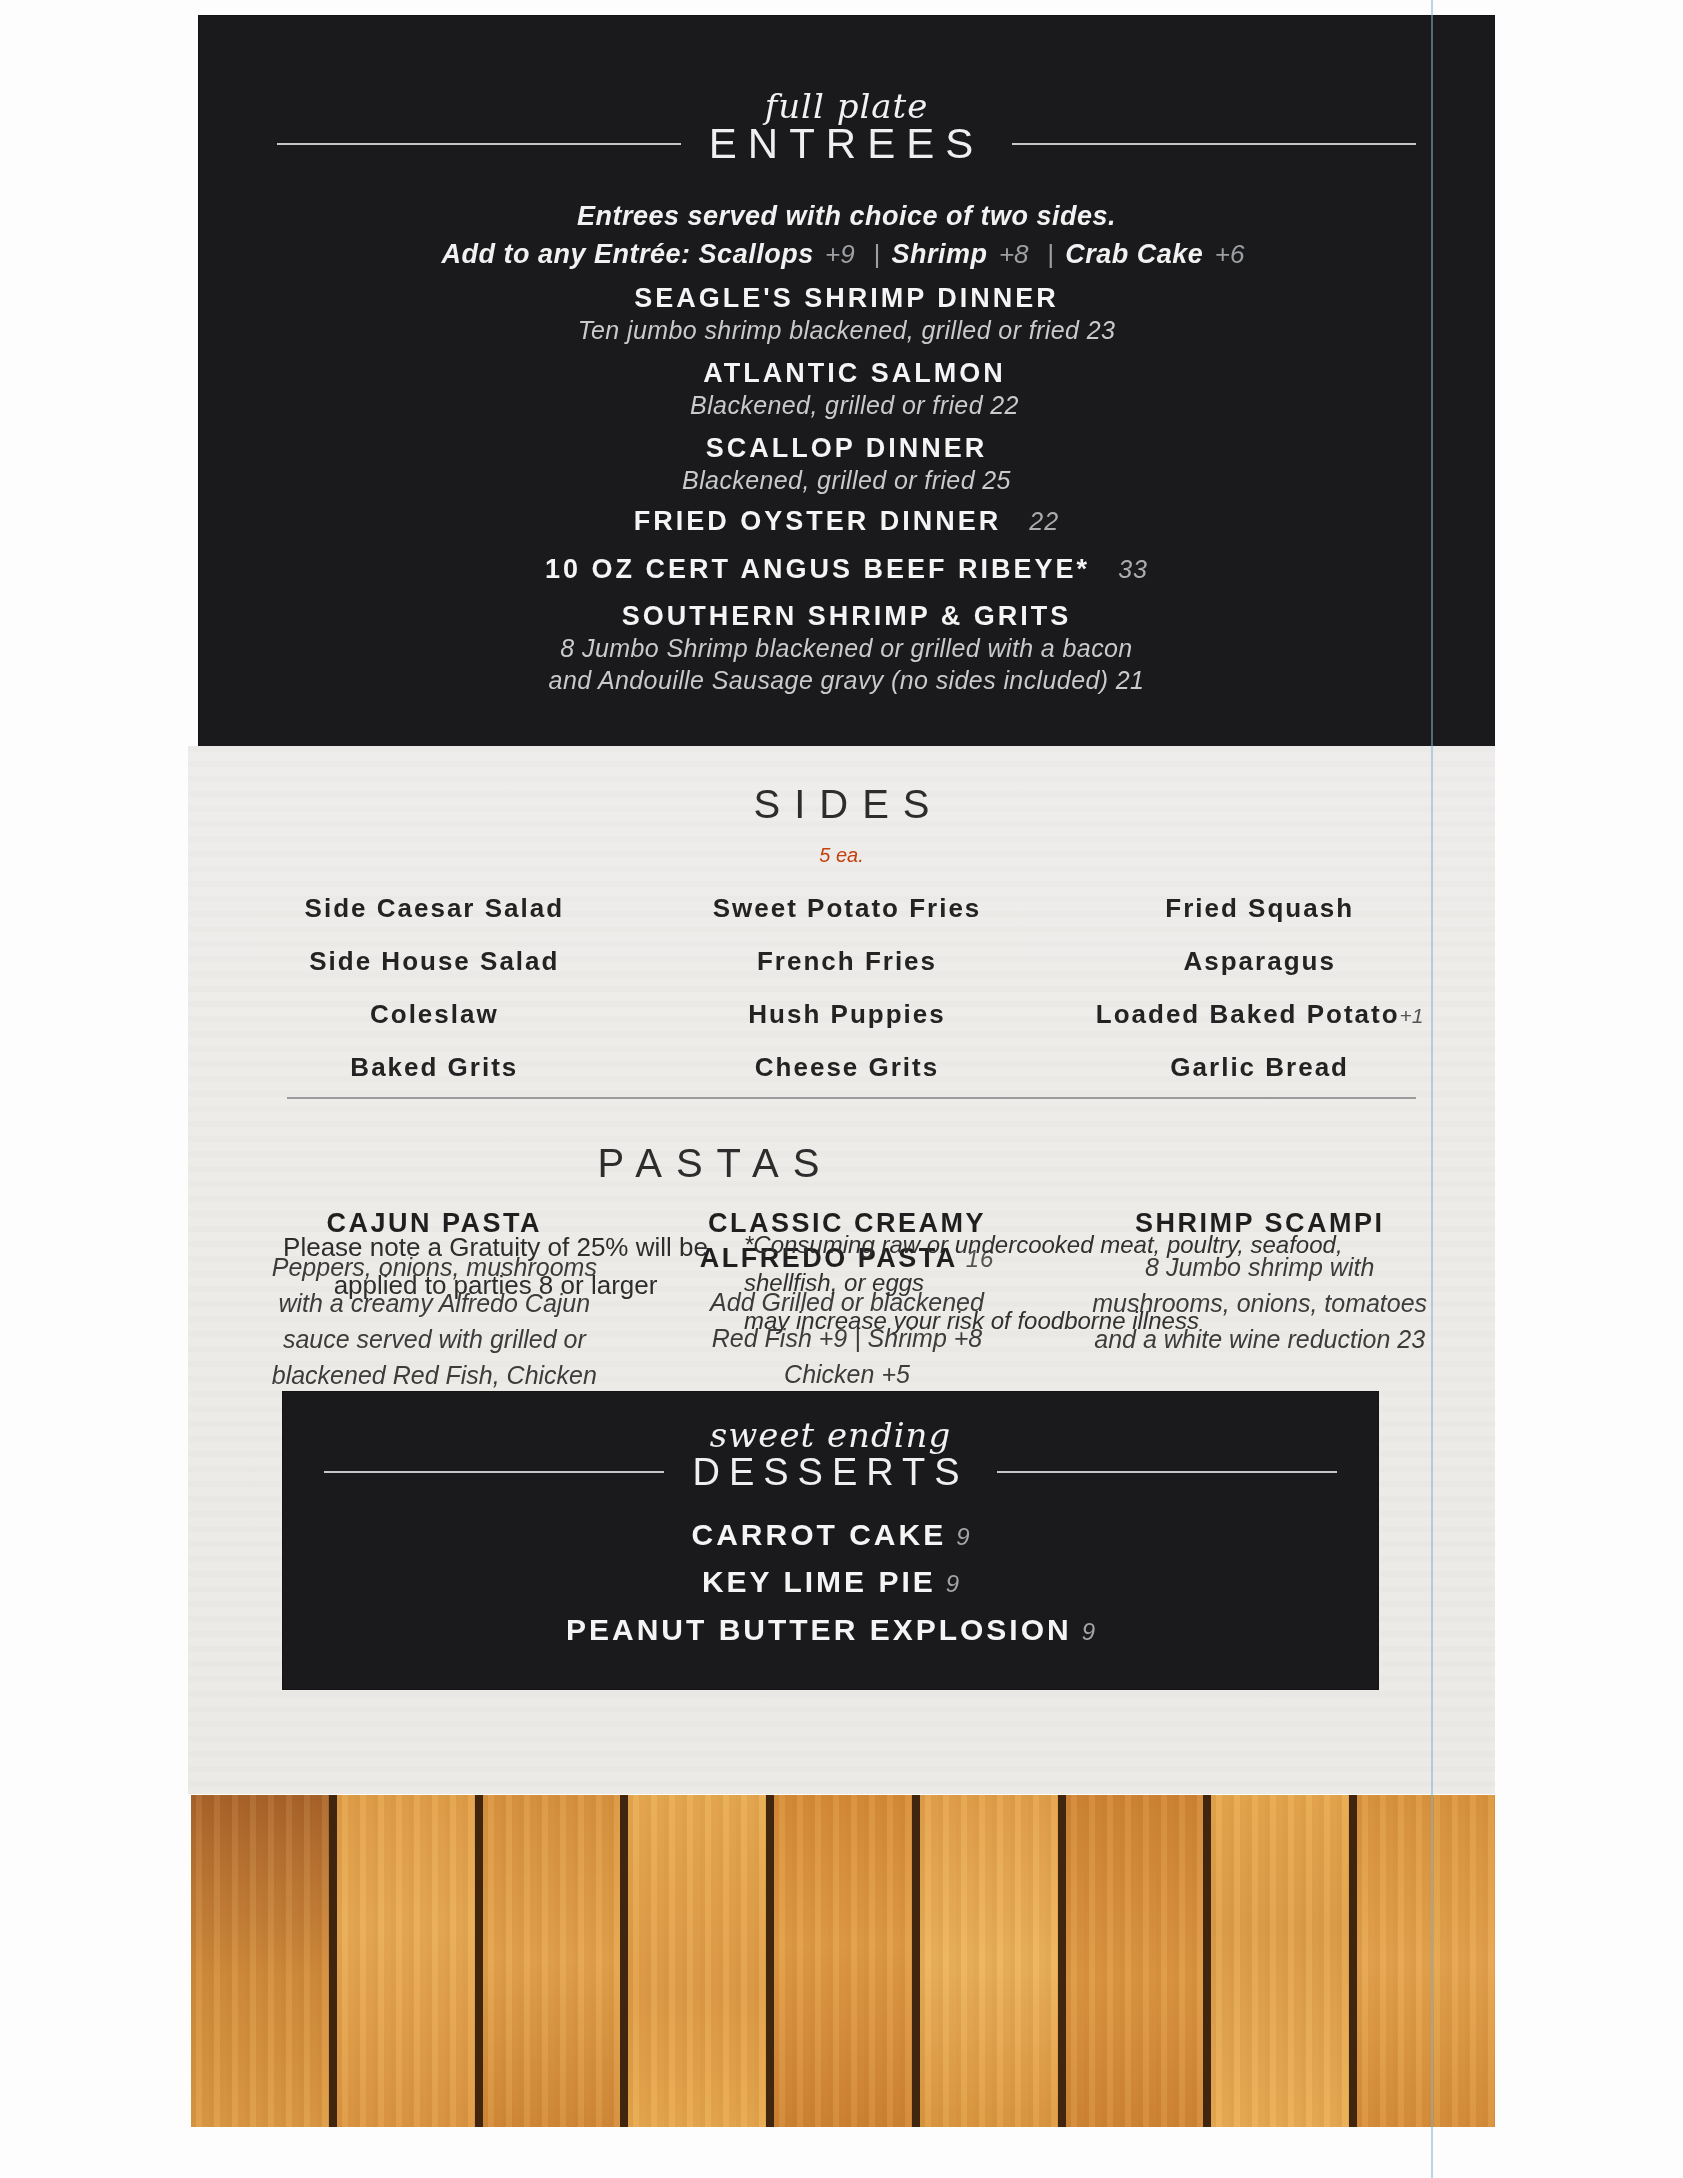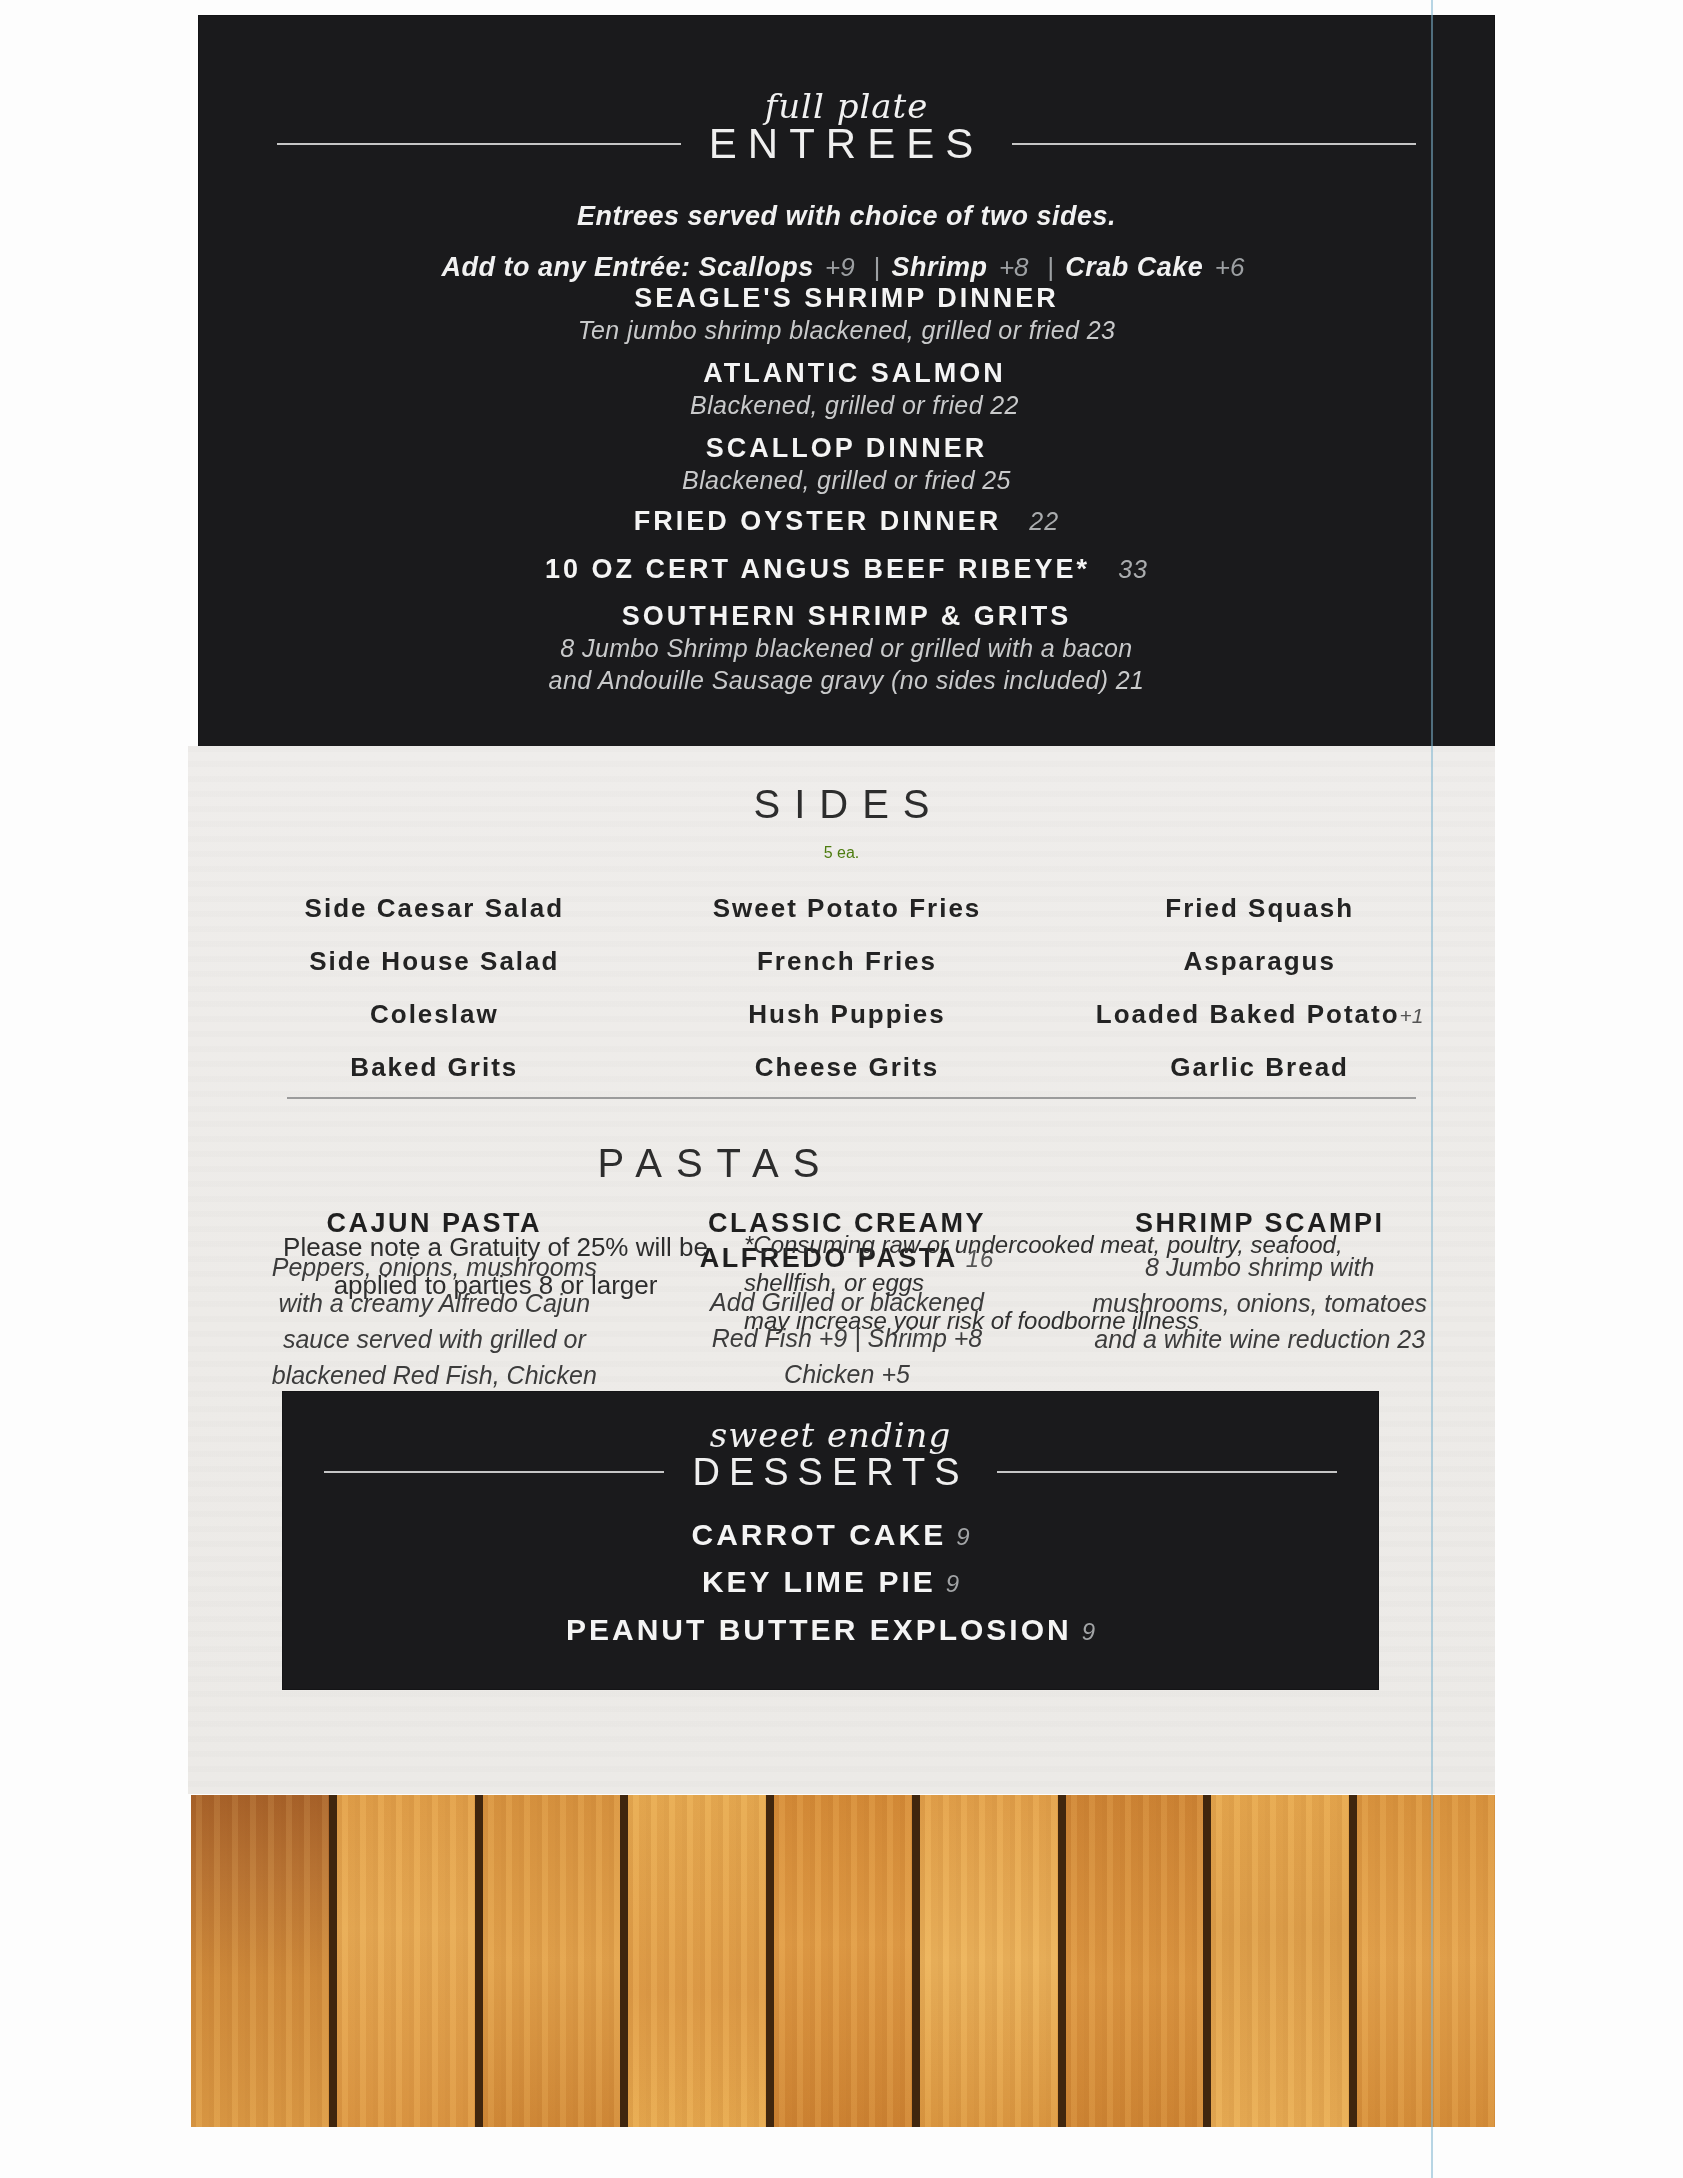--- a/index.html
+++ b/index.html
@@ -23,21 +23,21 @@
   .e-desc{font-size:25px;font-style:italic;color:#c9cacb;line-height:32px;letter-spacing:0.4px;font-weight:400;}
   .e-price{font-size:25px;font-weight:400;font-style:italic;color:#aaacae;letter-spacing:1px;margin-left:28px;}
   .intro-strong{font-size:27px;font-style:italic;font-weight:700;color:#f1f1f1;letter-spacing:0.5px;}
   .intro-light{font-size:26px;font-style:italic;font-weight:400;color:#9da0a3;margin:0 7px;}
 
   
   .paper{background:linear-gradient(180deg,#efedeb 0%,#edebe8 55%,#eceae7 100%);}
   .paper::after{content:"";position:absolute;inset:0;
     background:repeating-linear-gradient(180deg,rgba(0,0,0,0.012) 0 6px,transparent 6px 15px);}
   .section-title{font-size:40px;font-weight:400;letter-spacing:14px;color:#2d2d2d;padding-left:14px;}
-  .sub-note{font-size:16px;color:#4d7c0f;}
+  .sub-note{font-size:20px;font-style:italic;color:#c2410c;}
 
   .col-row{display:flex;align-items:flex-start;}
   .col{flex:1;text-align:center;}
   .side-item{font-size:26px;font-weight:700;letter-spacing:2px;color:#232323;margin-bottom:22px;}
   .side-suffix{font-size:21px;font-weight:400;font-style:italic;color:#555;letter-spacing:0;}
 
   .divider{height:2px;background:#9b9b9b;}
 
   .p-name{font-size:27px;font-weight:700;letter-spacing:2.5px;color:#1f1f1f;line-height:35px;}
   .p-price{font-size:24px;font-weight:400;font-style:italic;color:#555;letter-spacing:1px;margin-left:8px;}
@@ -84,21 +84,21 @@
     </div>
 
     <div class="abs hrow" style="left:79px;right:79px;top:104px;height:50px;">
       <div class="hline"></div>
       <div class="box-title">ENTREES</div>
       <div class="hline"></div>
     </div>
 
     <div class="abs center" style="left:0;top:186px;width:100%;">
       <div class="intro-strong">Entrees served with choice of two sides.</div>
-      <div style="margin-top:20px;">
+      <div style="margin-top:7px;">
         <span class="intro-strong">Add to any Entrée: Scallops</span>
         <span class="intro-light">+9</span>
         <span class="intro-light">|</span>
         <span class="intro-strong">Shrimp</span>
         <span class="intro-light">+8</span>
         <span class="intro-light">|</span>
         <span class="intro-strong">Crab Cake</span>
         <span class="intro-light">+6</span>
       </div>
     </div>

